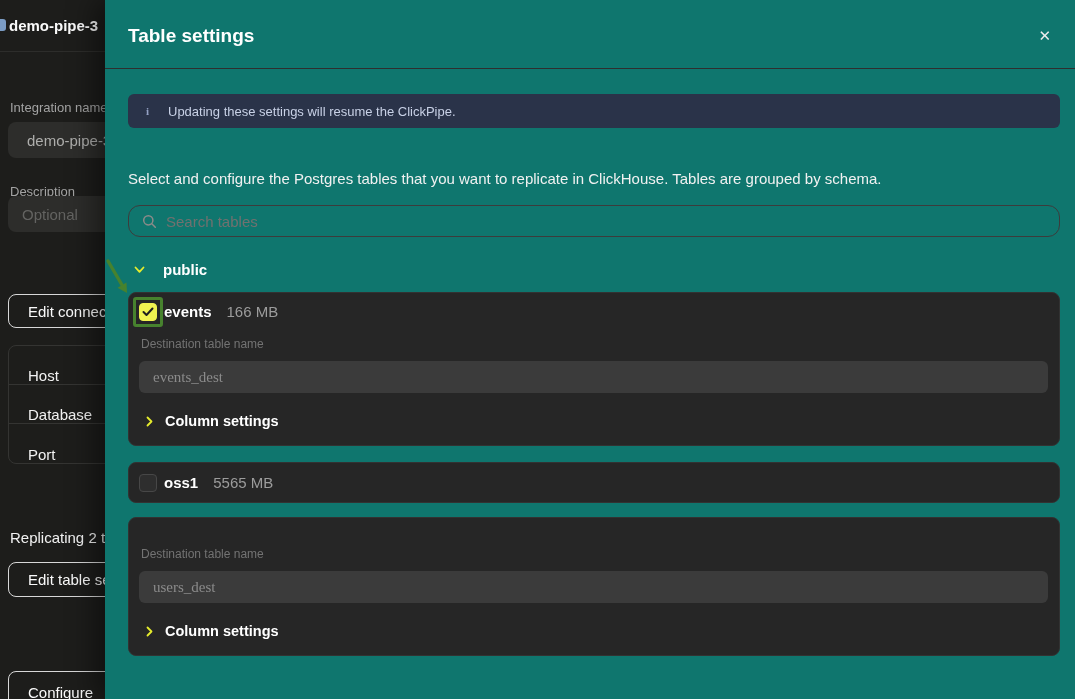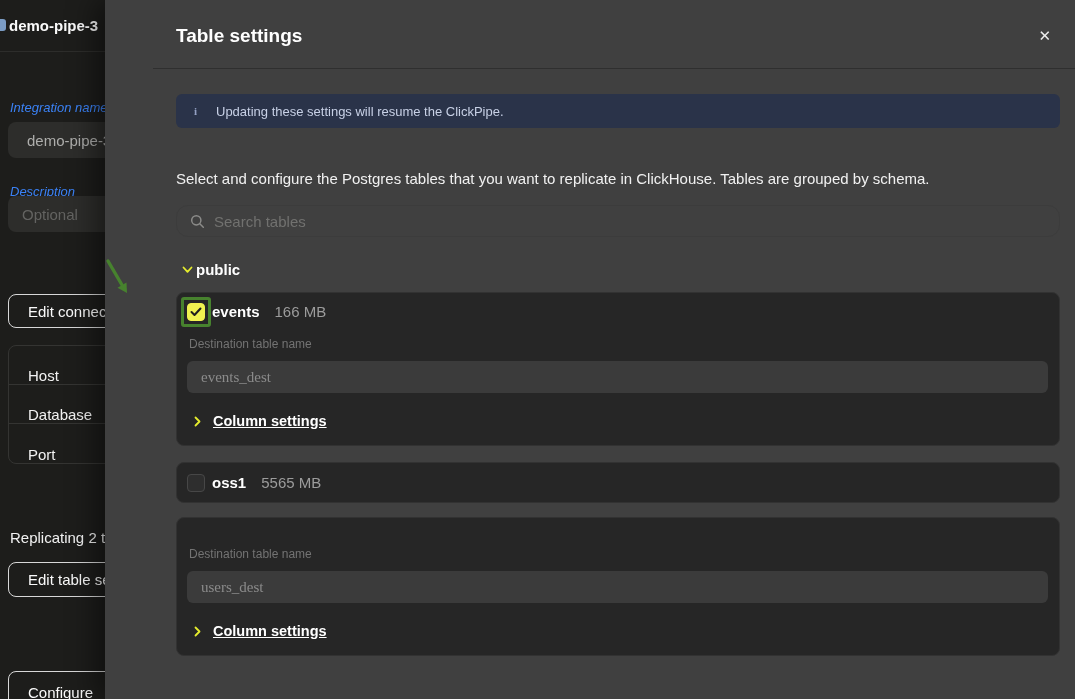--- a/index.html
+++ b/index.html
@@ -16,21 +16,21 @@
   .topbar {
     position: absolute; top: 0; left: 0; width: 105px; height: 52px;
     border-bottom: 1px solid #2d2d2b; display: flex; align-items: center;
   }
   .pipe-icon {
     position: absolute; left: -6px; top: 19px; width: 12px; height: 12px;
     border-radius: 3px; background: #7b9cc4;
   }
   .pipe-title { position: absolute; left: 9px; top: 17px; font-size: 15px; font-weight: 700; color: #fafafa; }
 
-  .fld-label { position: absolute; left: 10px; font-size: 13px; color: #3b82f6; font-style: italic; }
+  .fld-label { position: absolute; left: 10px; font-size: 13px; color: #a3a3a3; }
   .lbl1 { top: 100px; }
   .lbl2 { top: 184px; }
   .fld {
     position: absolute; left: 8px; width: 150px; height: 36px;
     background: #2d2d2b; border: none; border-radius: 8px;
     font-family: inherit; font-size: 15px; color: #aeaeac; outline: none;
   }
   .in1 { top: 122px; padding-left: 19px; }
   .in2 { top: 196px; padding-left: 14px; }
   .in2::placeholder { color: #636361; }
@@ -53,21 +53,21 @@
     height: 39px; display: flex; align-items: flex-end; padding-left: 19px;
     font-size: 15px; color: #f2f2f2; border-bottom: 1px solid #343432;
   }
   .conn-row:last-child { border-bottom: none; }
 
   .replicating { position: absolute; left: 10px; top: 529px; font-size: 15px; color: #f2f2f2; }
 
   
   .modal {
     position: absolute; left: 105px; top: 0; right: 0; bottom: 0;
-    background: #404040; box-shadow: -10px 0 26px rgba(0,0,0,.45); padding-left: 48px;
+    background: #0f766e; box-shadow: -10px 0 26px rgba(0,0,0,.45);
   }
   .modal-header { position: relative; padding: 24px 24px 20px 23px; border-bottom: 1px solid #2f2f2f; }
   .modal-header h1 { font-size: 19px; font-weight: 700; color: #ffffff; line-height: 24px; }
   .close {
     position: absolute; top: 28px; right: 24px; background: none; border: none;
     color: #ececec; font-size: 15px; line-height: 16px; cursor: pointer; font-family: inherit;
   }
   .modal-body { padding: 25px 15px 0 23px; }
 
   .banner {
@@ -88,21 +88,21 @@
   }
   .search svg { flex: 0 0 auto; }
   .search input {
     flex: 1; background: transparent; border: none; outline: none;
     font-family: inherit; font-size: 15px; color: #dddddd; margin-left: 9px;
   }
   .search input::placeholder { color: #71716f; }
 
   .schema-row {
     margin-top: 24px; padding-left: 6px; display: flex; align-items: center;
-    gap: 3px; cursor: pointer;
+    gap: 18px; cursor: pointer;
   }
   .schema-row .sname { font-size: 15px; font-weight: 700; color: #ffffff; }
 
   .card {
     background: #262626; border: 1px solid #323232; border-radius: 8px;
   }
   .card-events { margin-top: 14px; padding: 10px 10px 16px 10px; }
   .card-oss1   { margin-top: 16px; height: 41px; display: flex; align-items: center; padding: 0 10px; }
   .card-users  { margin-top: 14px; padding: 13px 10px 16px 10px; }
 
@@ -120,21 +120,21 @@
 
   .dest-label { margin: 17px 0 0 2px; font-size: 12px; color: #737373; height: 12px; line-height: 12px; }
   .dest-input {
     display: block; margin-top: 11px; width: calc(100% - 1px); height: 32px;
     background: #3b3b3b; border: none; border-radius: 6px; outline: none;
     font-family: Liberation Serif, serif; font-size: 15px; color: #cccccc; padding-left: 14px;
   }
   .dest-input::placeholder { color: #8b8b8b; }
 
   .colset { margin-top: 20px; display: flex; align-items: center; padding-left: 7px; cursor: pointer; }
-  .colset .clabel { margin-left: 12px; font-size: 14.5px; font-weight: 700; color: #ffffff; text-decoration: underline; }
+  .colset .clabel { margin-left: 12px; font-size: 14.5px; font-weight: 700; color: #ffffff; }
 
   
   .annot-ring {
     position: absolute; inset: -7px; border: 3px solid #47822e; border-radius: 3px;
     pointer-events: none;
   }
   .annot-arrow { position: absolute; left: 103px; top: 256px; pointer-events: none; }
 </style>
 </head>
 <body>

